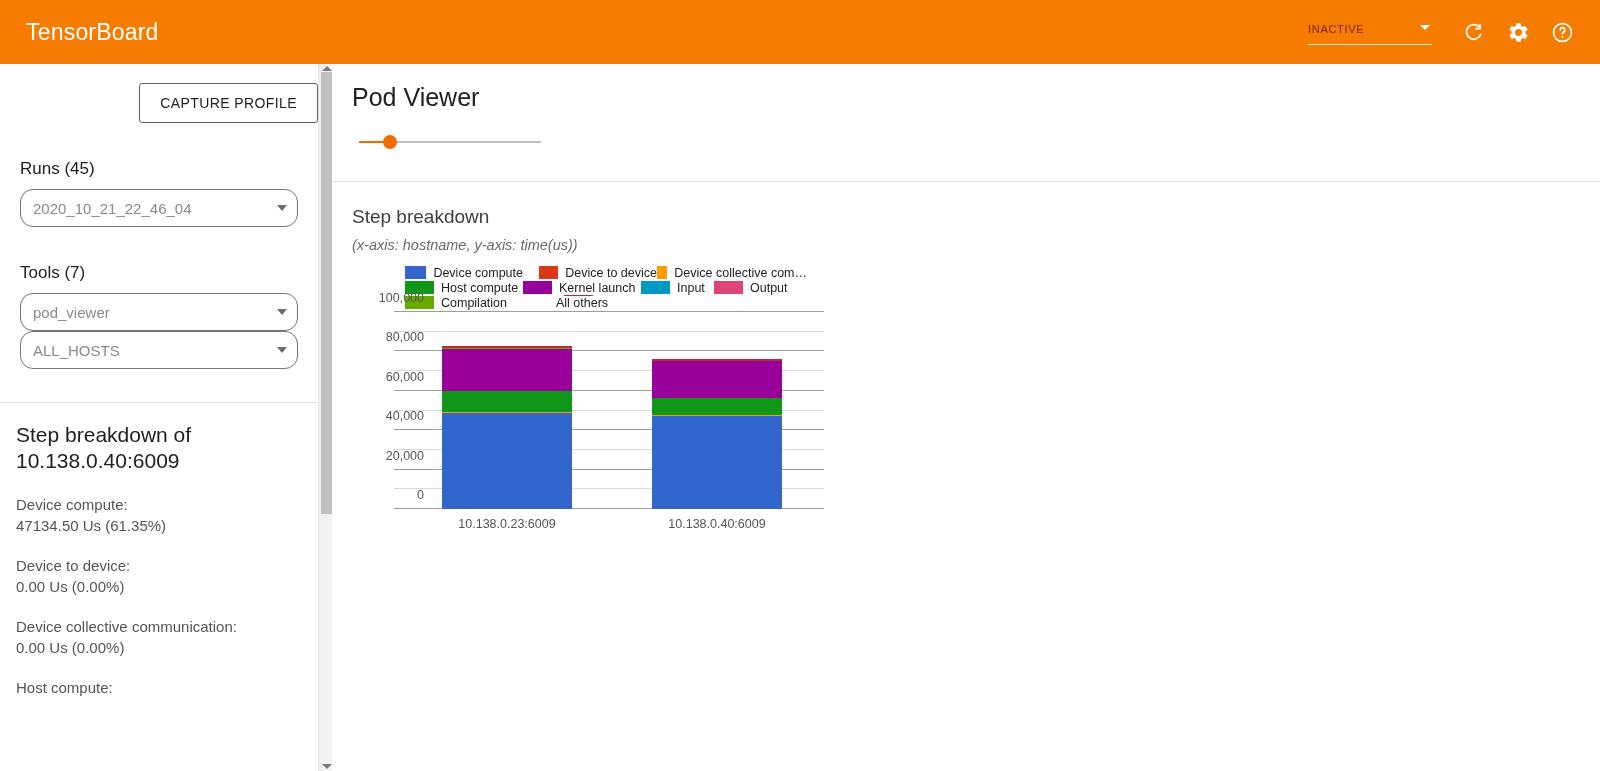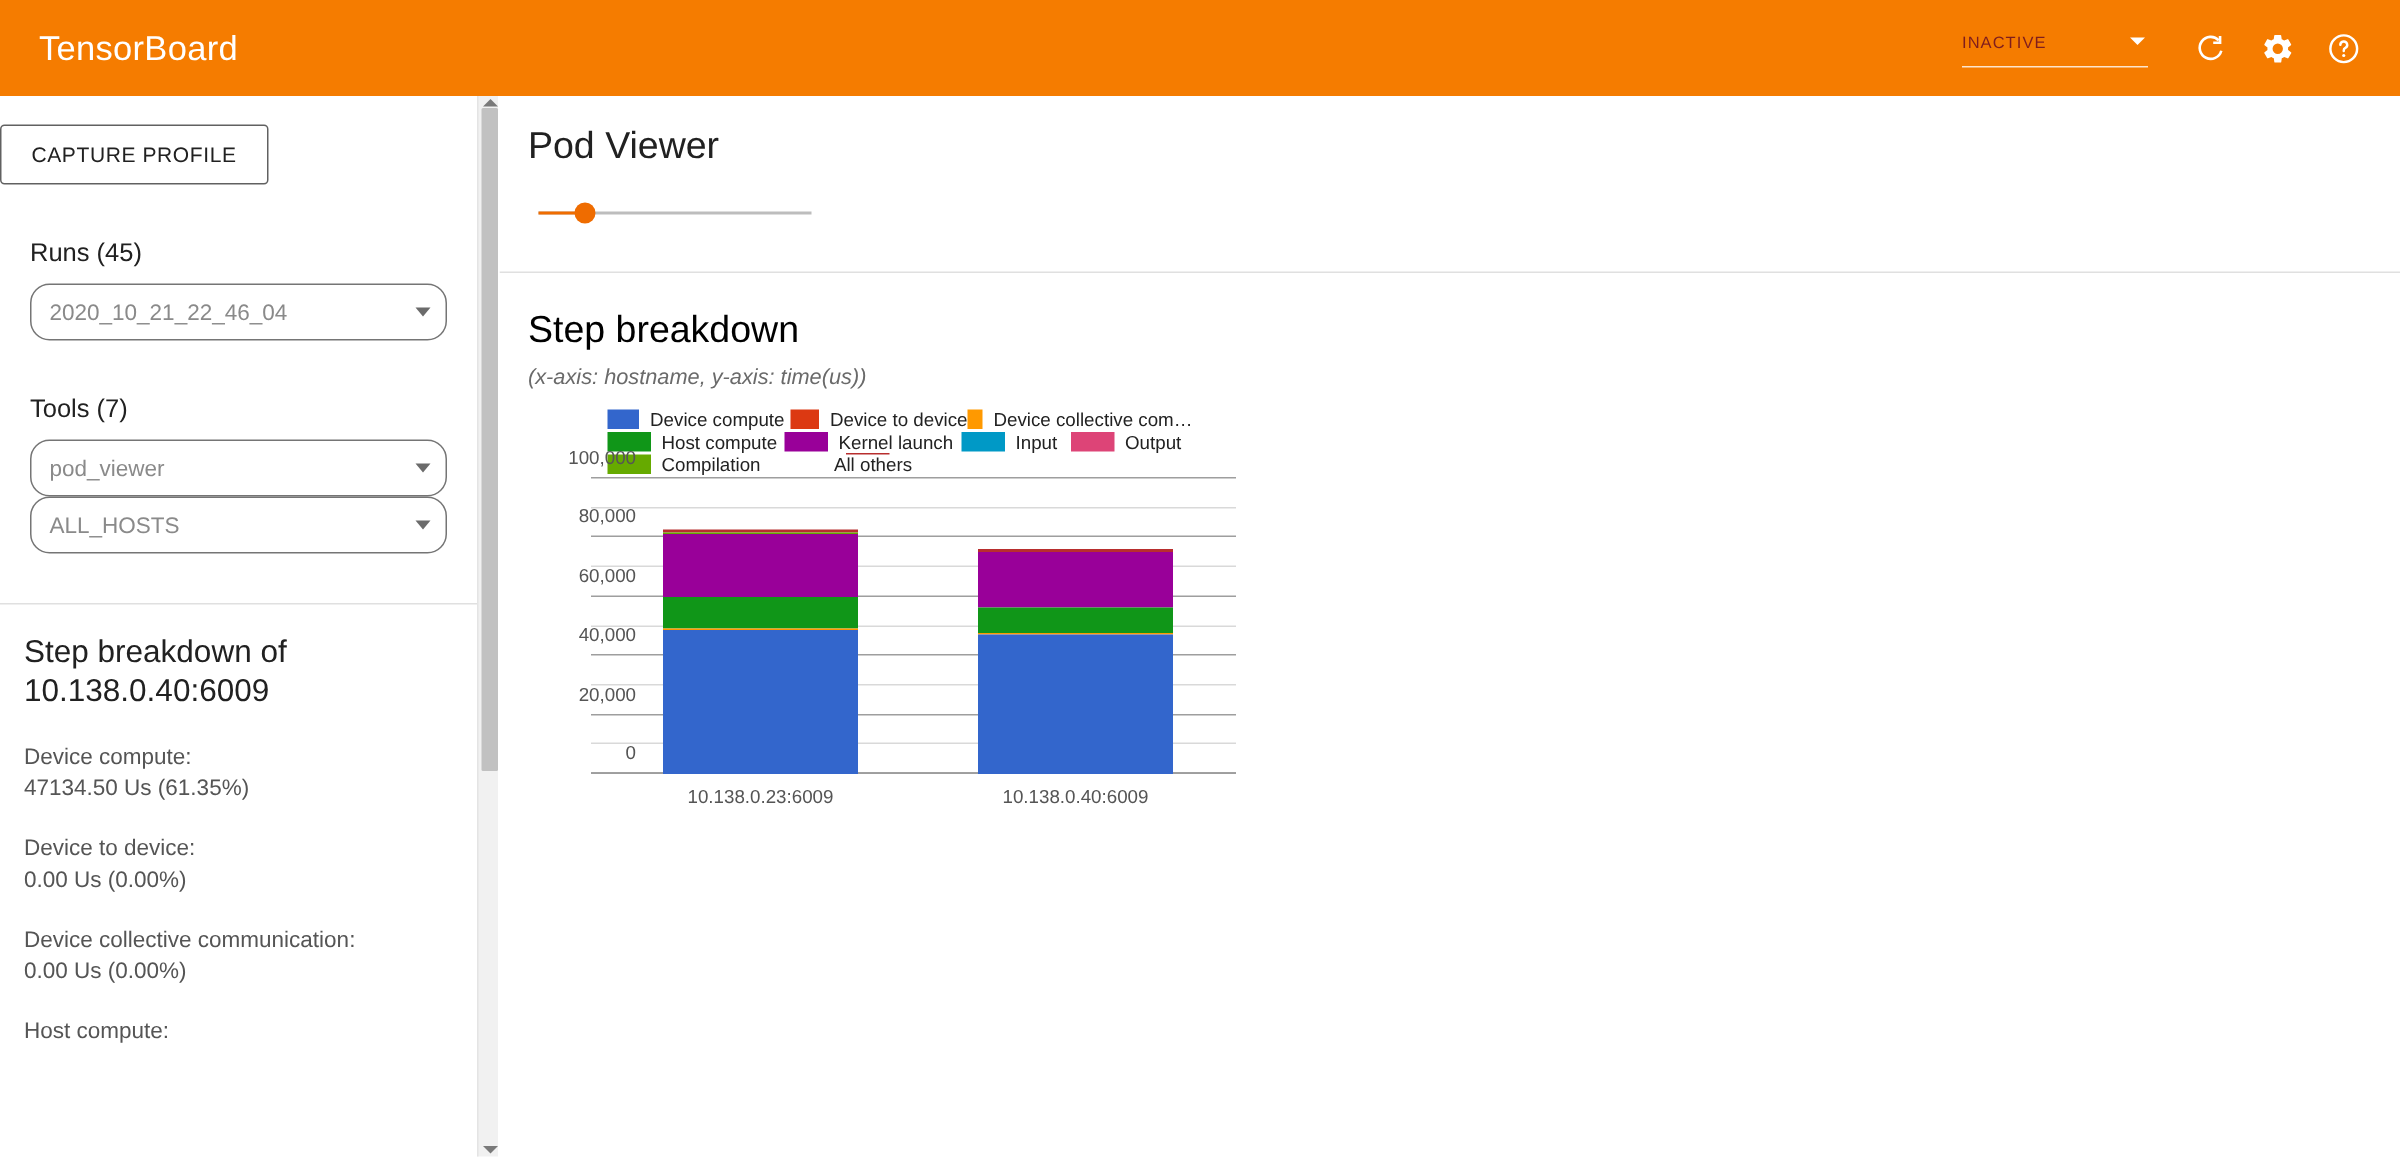--- a/index.html
+++ b/index.html
@@ -51,21 +51,21 @@
     width: 40px; height: 40px; display: flex;
     align-items: center; justify-content: center; cursor: pointer;
   }
   .icon-btn svg { display: block; }
 
   
   #sidebar {
     position: absolute; top: 64px; left: 0; width: 318px; height: 707px;
     background: #ffffff; overflow: hidden;
   }
-  #capture-wrap { display: flex; justify-content: flex-start; margin-top: 19px; }
+  #capture-wrap { display: flex; justify-content: flex-end; margin-top: 19px; }
   #capture-btn {
     border: 1px solid #616161; border-radius: 3px; background: #fff;
     font-family: "Liberation Sans", sans-serif;
     font-size: 14px; color: #212121; letter-spacing: .4px;
     padding: 11px 20px; cursor: pointer;
   }
   .field { margin: 0 20px; }
   .field-label {
     font-size: 17px; color: #212121; margin-top: 36px; margin-bottom: 10px;
   }
@@ -132,21 +132,21 @@
   }
   #slider-thumb {
     position: absolute; top: 4px; left: 24px; width: 14px; height: 14px;
     border-radius: 50%; background: #ef6c00; cursor: pointer;
   }
   #main-divider {
     margin-top: 28px; height: 1px; background: #e0e0e0; width: 1267px;
   }
 
   #chart-title {
-    font-size: 25px; font-weight: 400; color: #000000;
+    font-size: 19px; font-weight: 400; color: #404040;
     margin: 24px 0 0 19px;
   }
   #chart-sub {
     font-size: 14.5px; color: #6a6a6a; font-style: italic;
     margin: 9px 0 0 19px;
   }
 
   
   #chart {
     position: relative; margin-left: 19px; margin-top: 12px;
@@ -295,21 +295,21 @@
     <div id="slider-thumb"></div>
   </div>
 
   <div id="main-divider"></div>
 
   <div id="chart-title">Step breakdown</div>
   <div id="chart-sub">(x-axis: hostname, y-axis: time(us))</div>
 
   <div id="chart">
     <div id="legend">
-        <div class="lg" style="width: 118px; margin-right: 4px;">
+        <div class="lg" style="width: 118px; margin-right: 16px;">
           <span class="sw" style="background: rgb(51, 102, 204);"></span>
           <span class="tx">Device compute</span>
         </div>
         <div class="lg" style="width: 118px; margin-right: 0px;">
           <span class="sw" style="background: rgb(220, 57, 18);"></span>
           <span class="tx">Device to device</span>
         </div>
         <div class="lg" style="width: 150px; margin-right: 0px;">
           <span class="sw" style="background: rgb(255, 153, 0);"></span>
           <span class="tx">Device collective com…</span>

